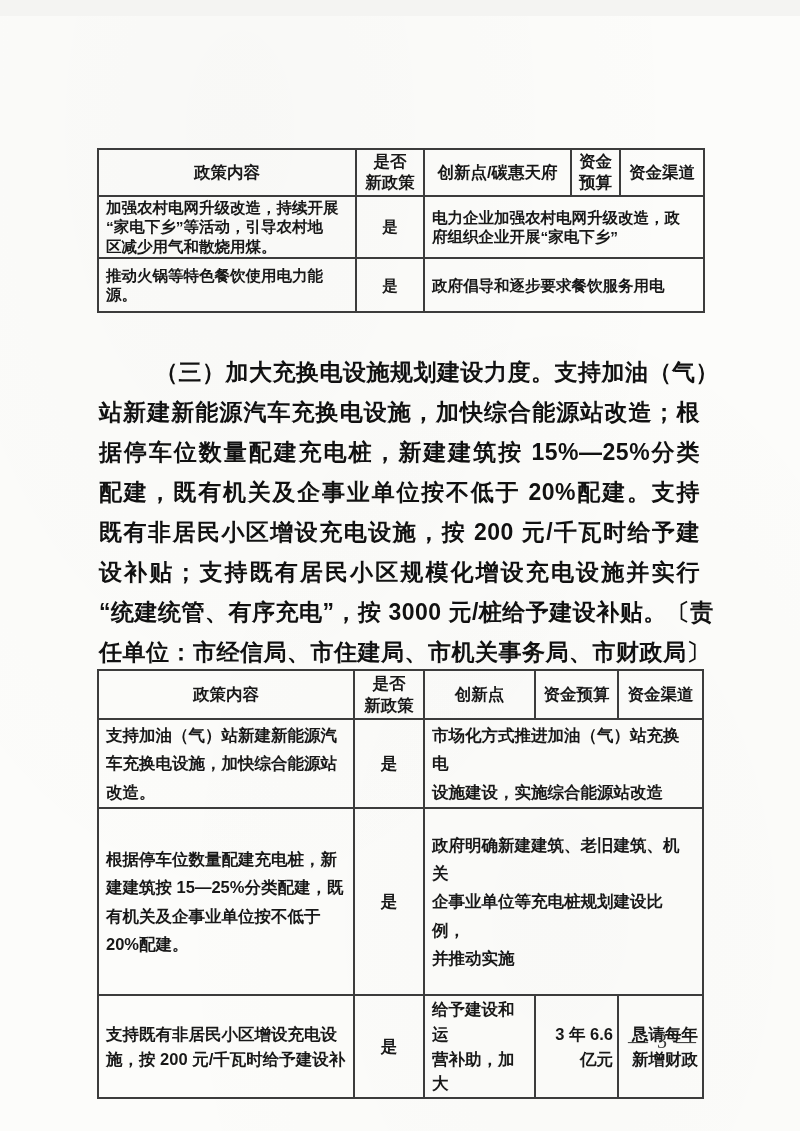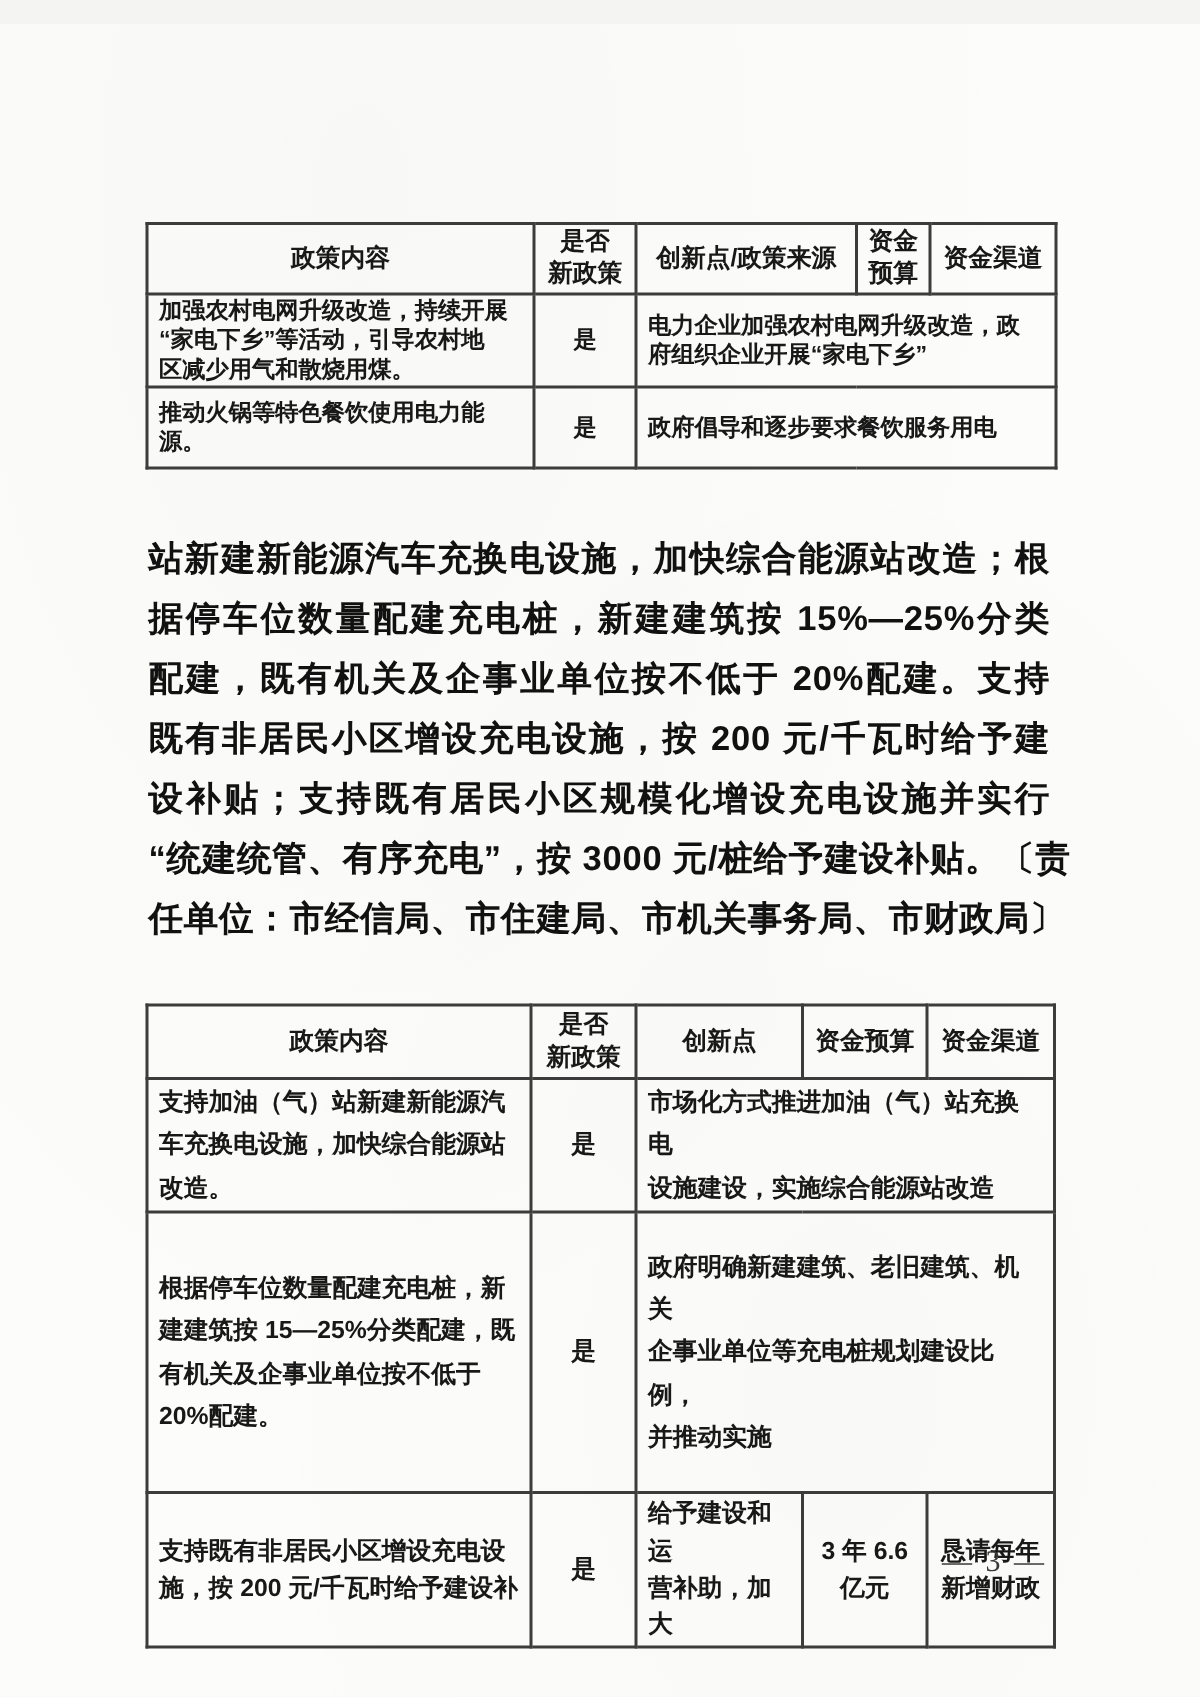--- a/index.html
+++ b/index.html
@@ -47,21 +47,21 @@
   .t1 .r2{height:48px;}
   
   .t2{left:97px;top:653px;width:605px;font-size:16.5px;}
   .t2 td{line-height:1.72;}
   .t2 .h-row{height:49px;}
   .t2 .r0{height:65px;}
   .t2 .r1{height:187px;}
   .t2 .r2{height:58px;}
   .t2 .r2 td{line-height:1.5;}
   td.yes{text-align:center;padding:1px 2px;}
-  td.num{text-align:center;padding:1px 4px;border-radius:24px;}
+  td.num{text-align:right;padding:1px 4px;border-radius:24px;}
   
   .para{
     position:absolute;left:99px;top:336px;width:601px;
     color:#111;
   }
   .pline{
     font-size:23px;
     font-weight:700;
     line-height:40px;
     height:40px;
@@ -92,21 +92,21 @@
         <col style="width:68px">
         <col style="width:147px">
         <col style="width:49px">
         <col style="width:84px">
     </colgroup>
     <tbody>
         <tr class="h-row">
       <th>政策内容</th>
       <th>是否
 新政策</th>
-      <th>创新点/政策来源</th>
+      <th>创新点/碳惠天府</th>
       <th>资金
 预算</th>
       <th>资金渠道</th>
     </tr>
     <tr class="r0">
       <td>加强农村电网升级改造，持续开展
 “家电下乡”等活动，引导农村地
 区减少用气和散烧用煤。</td>
       <td class="yes">是</td>
       <td colspan="3">电力企业加强农村电网升级改造，政
@@ -115,20 +115,21 @@
     <tr class="r1">
       <td>推动火锅等特色餐饮使用电力能
 源。</td>
       <td class="yes">是</td>
       <td colspan="3">政府倡导和逐步要求餐饮服务用电</td>
     </tr>
   </tbody>
     </table>
 
   <div class="para">
+    <div class="pline indent">（三）加大充换电设施规划建设力度。支持加油（气）</div>
     <div class="pline">站新建新能源汽车充换电设施，加快综合能源站改造；根</div>
     <div class="pline">据停车位数量配建充电桩，新建建筑按 15%—25%分类</div>
     <div class="pline">配建，既有机关及企事业单位按不低于 20%配建。支持</div>
     <div class="pline">既有非居民小区增设充电设施，按 200 元/千瓦时给予建</div>
     <div class="pline">设补贴；支持既有居民小区规模化增设充电设施并实行</div>
     <div class="pline">“统建统管、有序充电”，按 3000 元/桩给予建设补贴。〔责</div>
     <div class="pline">任单位：市经信局、市住建局、市机关事务局、市财政局〕</div>
   </div>
 
   <table class="t2">

